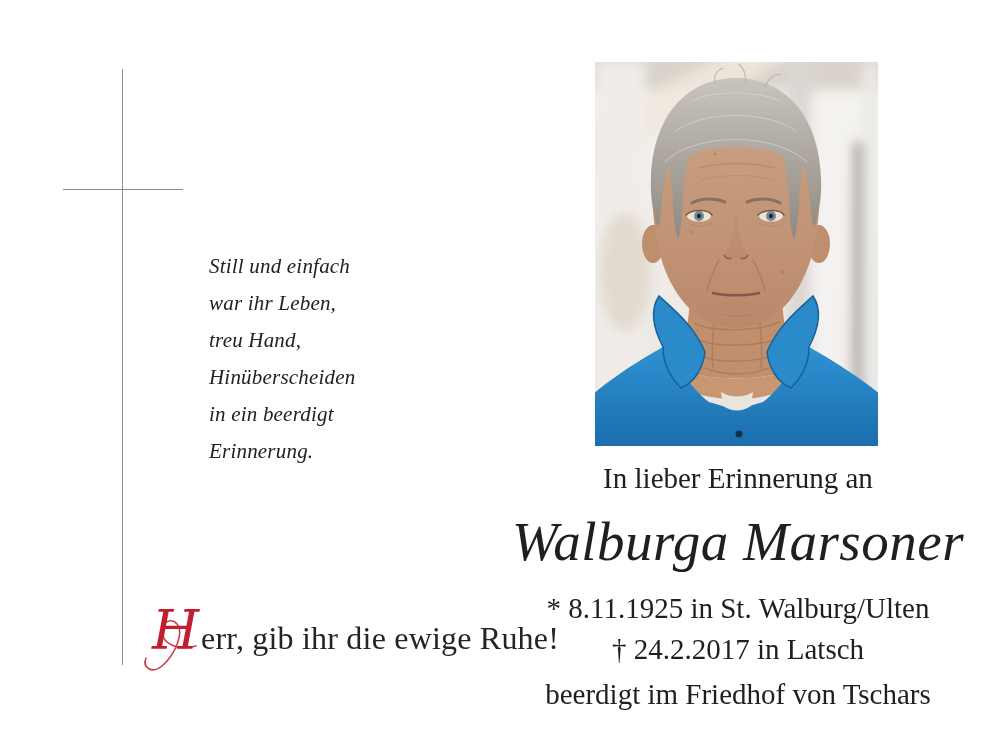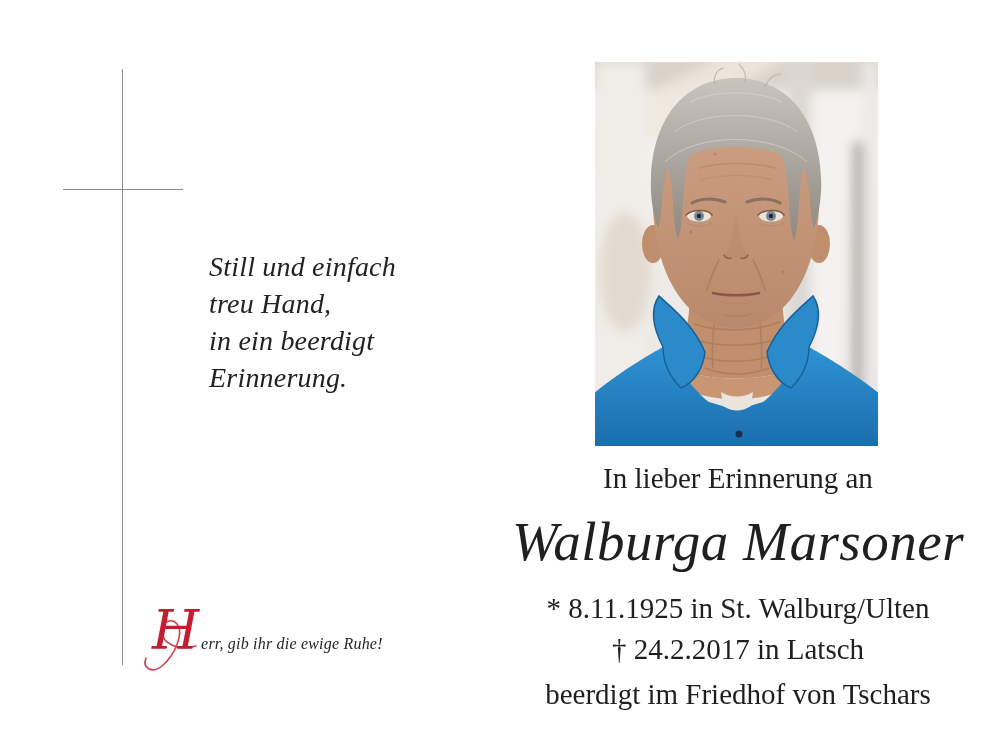--- a/index.html
+++ b/index.html
@@ -13,21 +13,21 @@
     color:#1f1f1f;
   }
 
   
   .cross-v { position:absolute; left:122px; top:69px; width:1px; height:596px; background:#8d8d8d; }
   .cross-h { position:absolute; left:63px; top:189px; width:120px; height:1px; background:#8d8d8d; }
 
   
   .poem {
     position:absolute; left:209px; top:248px;
-    font-style:italic; font-size:28px; line-height:37px;
+    font-style:italic; font-size:21px; line-height:37px;
     color:#222222; letter-spacing:0.2px;
   }
 
   
   .prayer {
     position:absolute; left:152px; top:604px;
     display:flex; align-items:baseline; white-space:nowrap;
   }
   .prayer-initial {
     font-family:"DejaVu Serif", serif;
@@ -35,21 +35,21 @@
     font-size:54px; line-height:54px;
     color:#c11e2f;
     margin-right:2px;
     position:relative; z-index:1;
   }
   .prayer-flourish {
     position:absolute; left:-12px; top:14px; z-index:0;
     pointer-events:none;
   }
   .prayer-rest {
-    font-style:italic; font-size:16px; color:#242424; letter-spacing:0.2px;
+    font-size:32px; color:#242424; letter-spacing:0.2px;
   }
 
   
   .photo {
     position:absolute; left:595px; top:62px; width:283px; height:384px;
     overflow:hidden;
   }
   .photo svg { display:block; }
 
   
@@ -65,21 +65,23 @@
 
 <div class="card">
 
   <div>
     <div class="cross-v"></div>
     <div class="cross-h"></div>
   </div>
 
   <div class="poem">
     <div>Still und einfach</div>
+    <div>war ihr Leben,</div>
     <div>treu Hand,</div>
+    <div>Hinüberscheiden</div>
     <div>in ein beerdigt</div>
     <div>Erinnerung.</div>
   </div>
 
   <div class="prayer">
     <span class="prayer-initial">H</span>
     <svg class="prayer-flourish" width="74" height="56" viewBox="0 0 74 56">
       <path d="M6,40 C2,50 12,56 22,48 C36,36 44,14 37,6 C32,0 22,3 22,13 C22,26 38,33 56,28" stroke="#c11e2f" stroke-width="1.6" fill="none" opacity="0.85" stroke-linecap="round"></path>
     </svg>
     <span class="prayer-rest">err, gib ihr die ewige Ruhe!</span>

